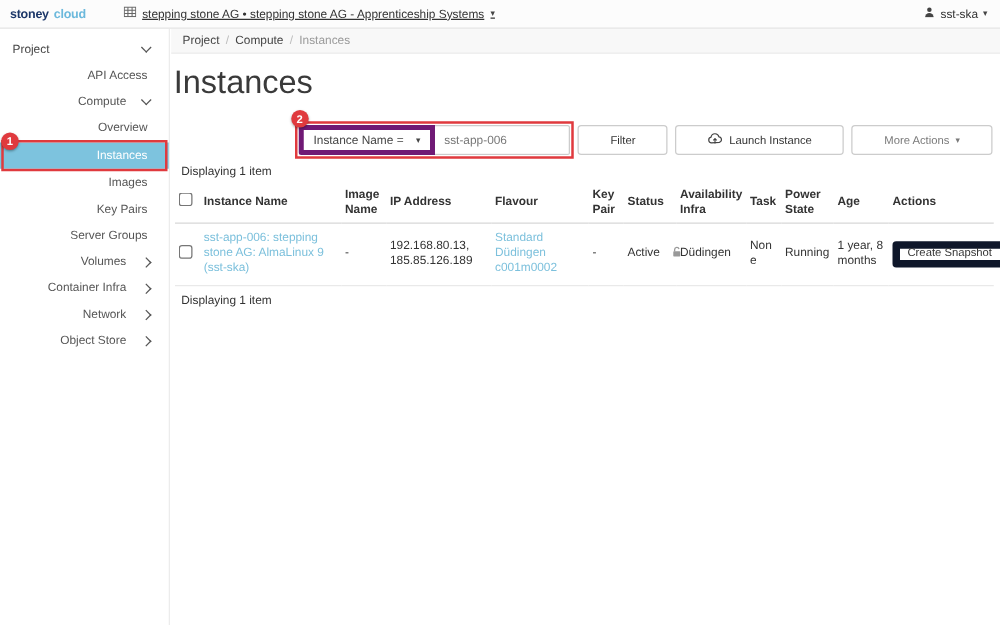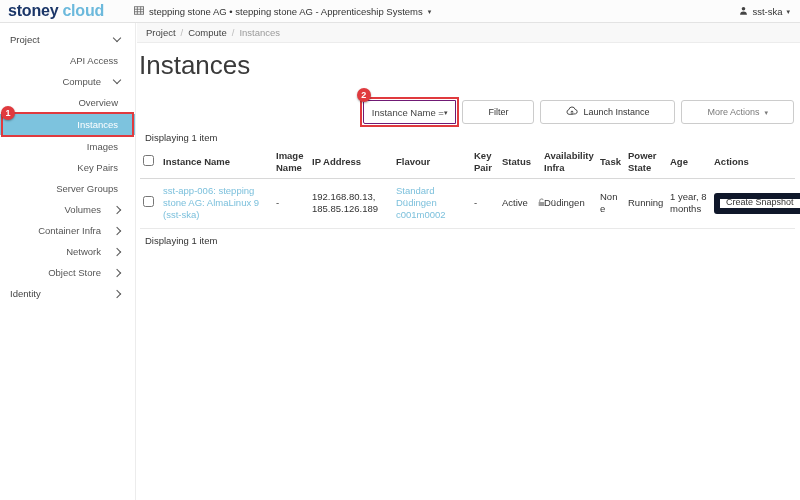--- a/index.html
+++ b/index.html
@@ -3,24 +3,24 @@
 <meta charset="utf-8">
 <style>
   * { margin:0; padding:0; box-sizing:border-box; }
   html,body { background:#fff; }
   .app { position:relative; width:800px; height:500px; background:#fff;
          font-family:"Liberation Sans", sans-serif; color:#333; overflow:hidden; }
 
   
   .topbar { position:absolute; top:0; left:0; right:0; height:23px; background:#fcfcfc;
             border-bottom:1px solid #e3e3e3; display:flex; align-items:center; z-index:3; }
-  .brand { margin-left:8px; font-size:16px; font-weight:bold; letter-spacing:-0.2px; white-space:nowrap; }
+  .brand { margin-left:8px; font-size:10px; font-weight:bold; letter-spacing:-0.2px; white-space:nowrap; }
   .brand-1 { color:#1b3668; }
   .brand-2 { color:#6cb9dc; margin-left:4px; }
-  .context { margin-left:30px; font-size:9.5px; color:#333; display:flex; align-items:center; gap:5px; }
+  .context { margin-left:30px; font-size:9.5px; color:#333; display:flex; align-items:center; gap:5px;text-decoration:underline; }
   .topbar-spacer { flex:1; }
   .user-menu { margin-right:10px; font-size:9.5px; color:#333; display:flex; align-items:center; gap:4px; }
   .caret { font-size:7px; color:#444; line-height:1; }
 
   
   .sidebar { position:absolute; top:23px; left:0; bottom:0; width:136px; background:#fff;
              border-right:1px solid #ececec; padding-top:6px; }
   .side-item { height:21px; line-height:21px; font-size:9.5px; color:#555; display:flex;
                align-items:center; position:relative; cursor:pointer; }
   .lvl1 { justify-content:space-between; padding:0 15px 0 10px; color:#444; }
@@ -47,21 +47,21 @@
                     padding-left:9px; gap:5px; font-size:9.5px; }
   .bc-link { color:#444; cursor:pointer; }
   .bc-sep { color:#bbb; }
   .bc-current { color:#9a9a9a; }
 
   .page-title { position:absolute; top:50px; left:139px; font-size:26px; font-weight:400; color:#3a3a3a; }
 
   
   .toolbar { position:absolute; top:100px; right:6px; height:24px; display:flex; gap:6px; align-items:center; }
   .filter-group { position:relative; display:flex; height:24px; }
-  .filter-selector { display:flex; align-items:center; gap:0; padding:0 8px; border:1px solid #701a75;
+  .filter-selector { display:flex; align-items:center; gap:10px; padding:0 8px; border:4px solid #701a75;
                      background:#fff; font-size:9.5px; color:#444; border-radius:2px 0 0 2px; cursor:pointer; white-space:nowrap; }
   .filter-input { width:108px; border:1px solid #ccc; border-left:none; font-size:9.5px; color:#777;
                   padding:0 7px; border-radius:0 2px 2px 0; outline:none;
                   font-family:"Liberation Sans", sans-serif; }
   .filter-outline { inset:-3px; }
   .badge-2 { top:-12px; left:-6px; }
   .btn { height:24px; display:inline-flex; align-items:center; gap:5px; padding:0 25px; background:#fff;
          border:1px solid #ccc; border-radius:3px; font-size:9px; color:#333; cursor:pointer;
          white-space:nowrap; font-family:"Liberation Sans", sans-serif; }
   .btn-danger { background:#e7918e; border-color:#e28985; color:#f6dbda; }
@@ -160,42 +160,39 @@
       <span class="chev chev-right"></span>
     </div>
     <div class="side-item lvl2">
       <span>Network</span>
       <span class="chev chev-right"></span>
     </div>
     <div class="side-item lvl2">
       <span>Object Store</span>
       <span class="chev chev-right"></span>
     </div>
-    <div class="side-item lvl1">
-      <span>Identity</span>
-      <span class="chev chev-right"></span>
-    </div>
   </div>
 
   <div class="breadcrumb-bar">
     <span class="bc-link">Project</span>
     <span class="bc-sep">/</span>
     <span class="bc-link">Compute</span>
     <span class="bc-sep">/</span>
     <span class="bc-current">Instances</span>
   </div>
 
   <div class="page-title">Instances</div>
 
   <div class="toolbar">
     <div class="filter-group">
       <div class="filter-selector">
         <span>Instance Name =</span>
         <span class="caret">▾</span>
       </div>
+      <input class="filter-input" type="text" value="sst-app-006" style="">
       <div class="red-outline filter-outline"></div>
       <div class="badge badge-2">2</div>
     </div>
     <button class="btn">Filter</button>
     <button class="btn">
       <span><svg width="12" height="10" viewBox="0 0 16 13">
             <path d="M4.2 11 a3.2 3.2 0 0 1 -0.4 -6.3 A4.3 4.3 0 0 1 12.2 4.4 a3 3 0 0 1 0.4 5.9 z" fill="none" stroke="#444" stroke-width="1.3"></path>
             <path d="M8 11.5 V6.5 M6.2 8.2 L8 6.3 L9.8 8.2" stroke="#444" stroke-width="1.2" fill="none"></path>
           </svg></span>
       <span>Launch Instance</span>

